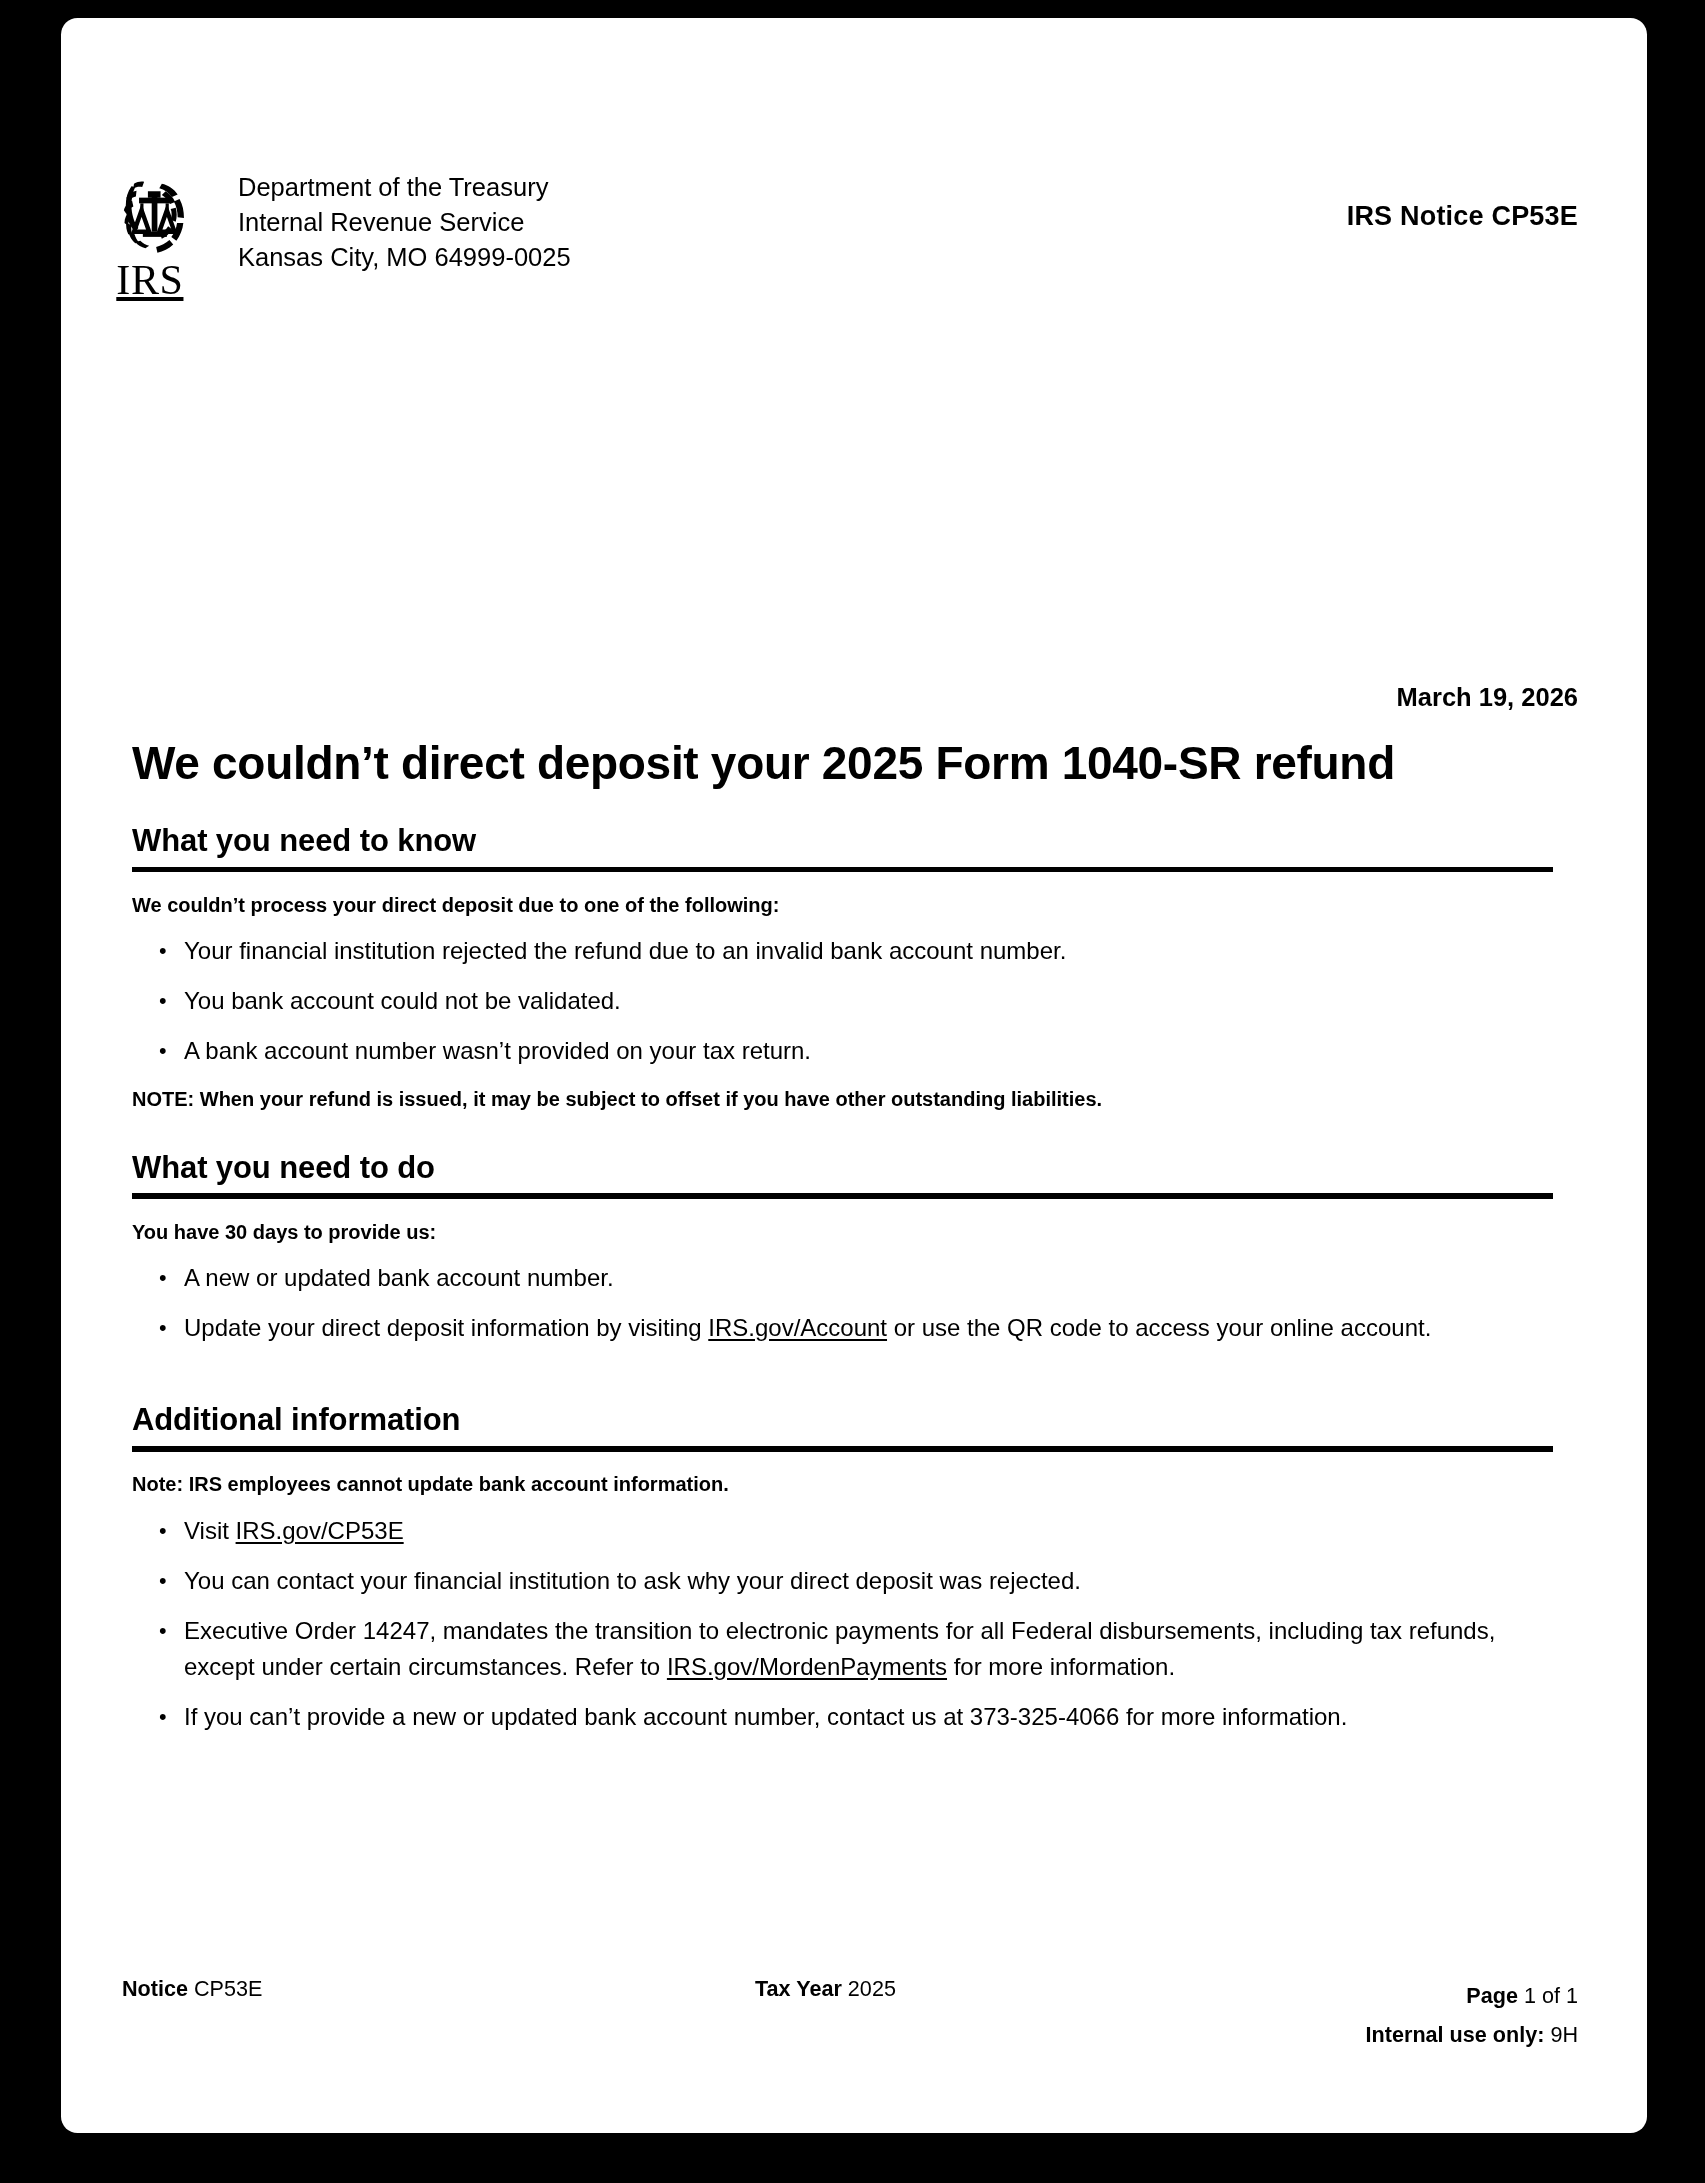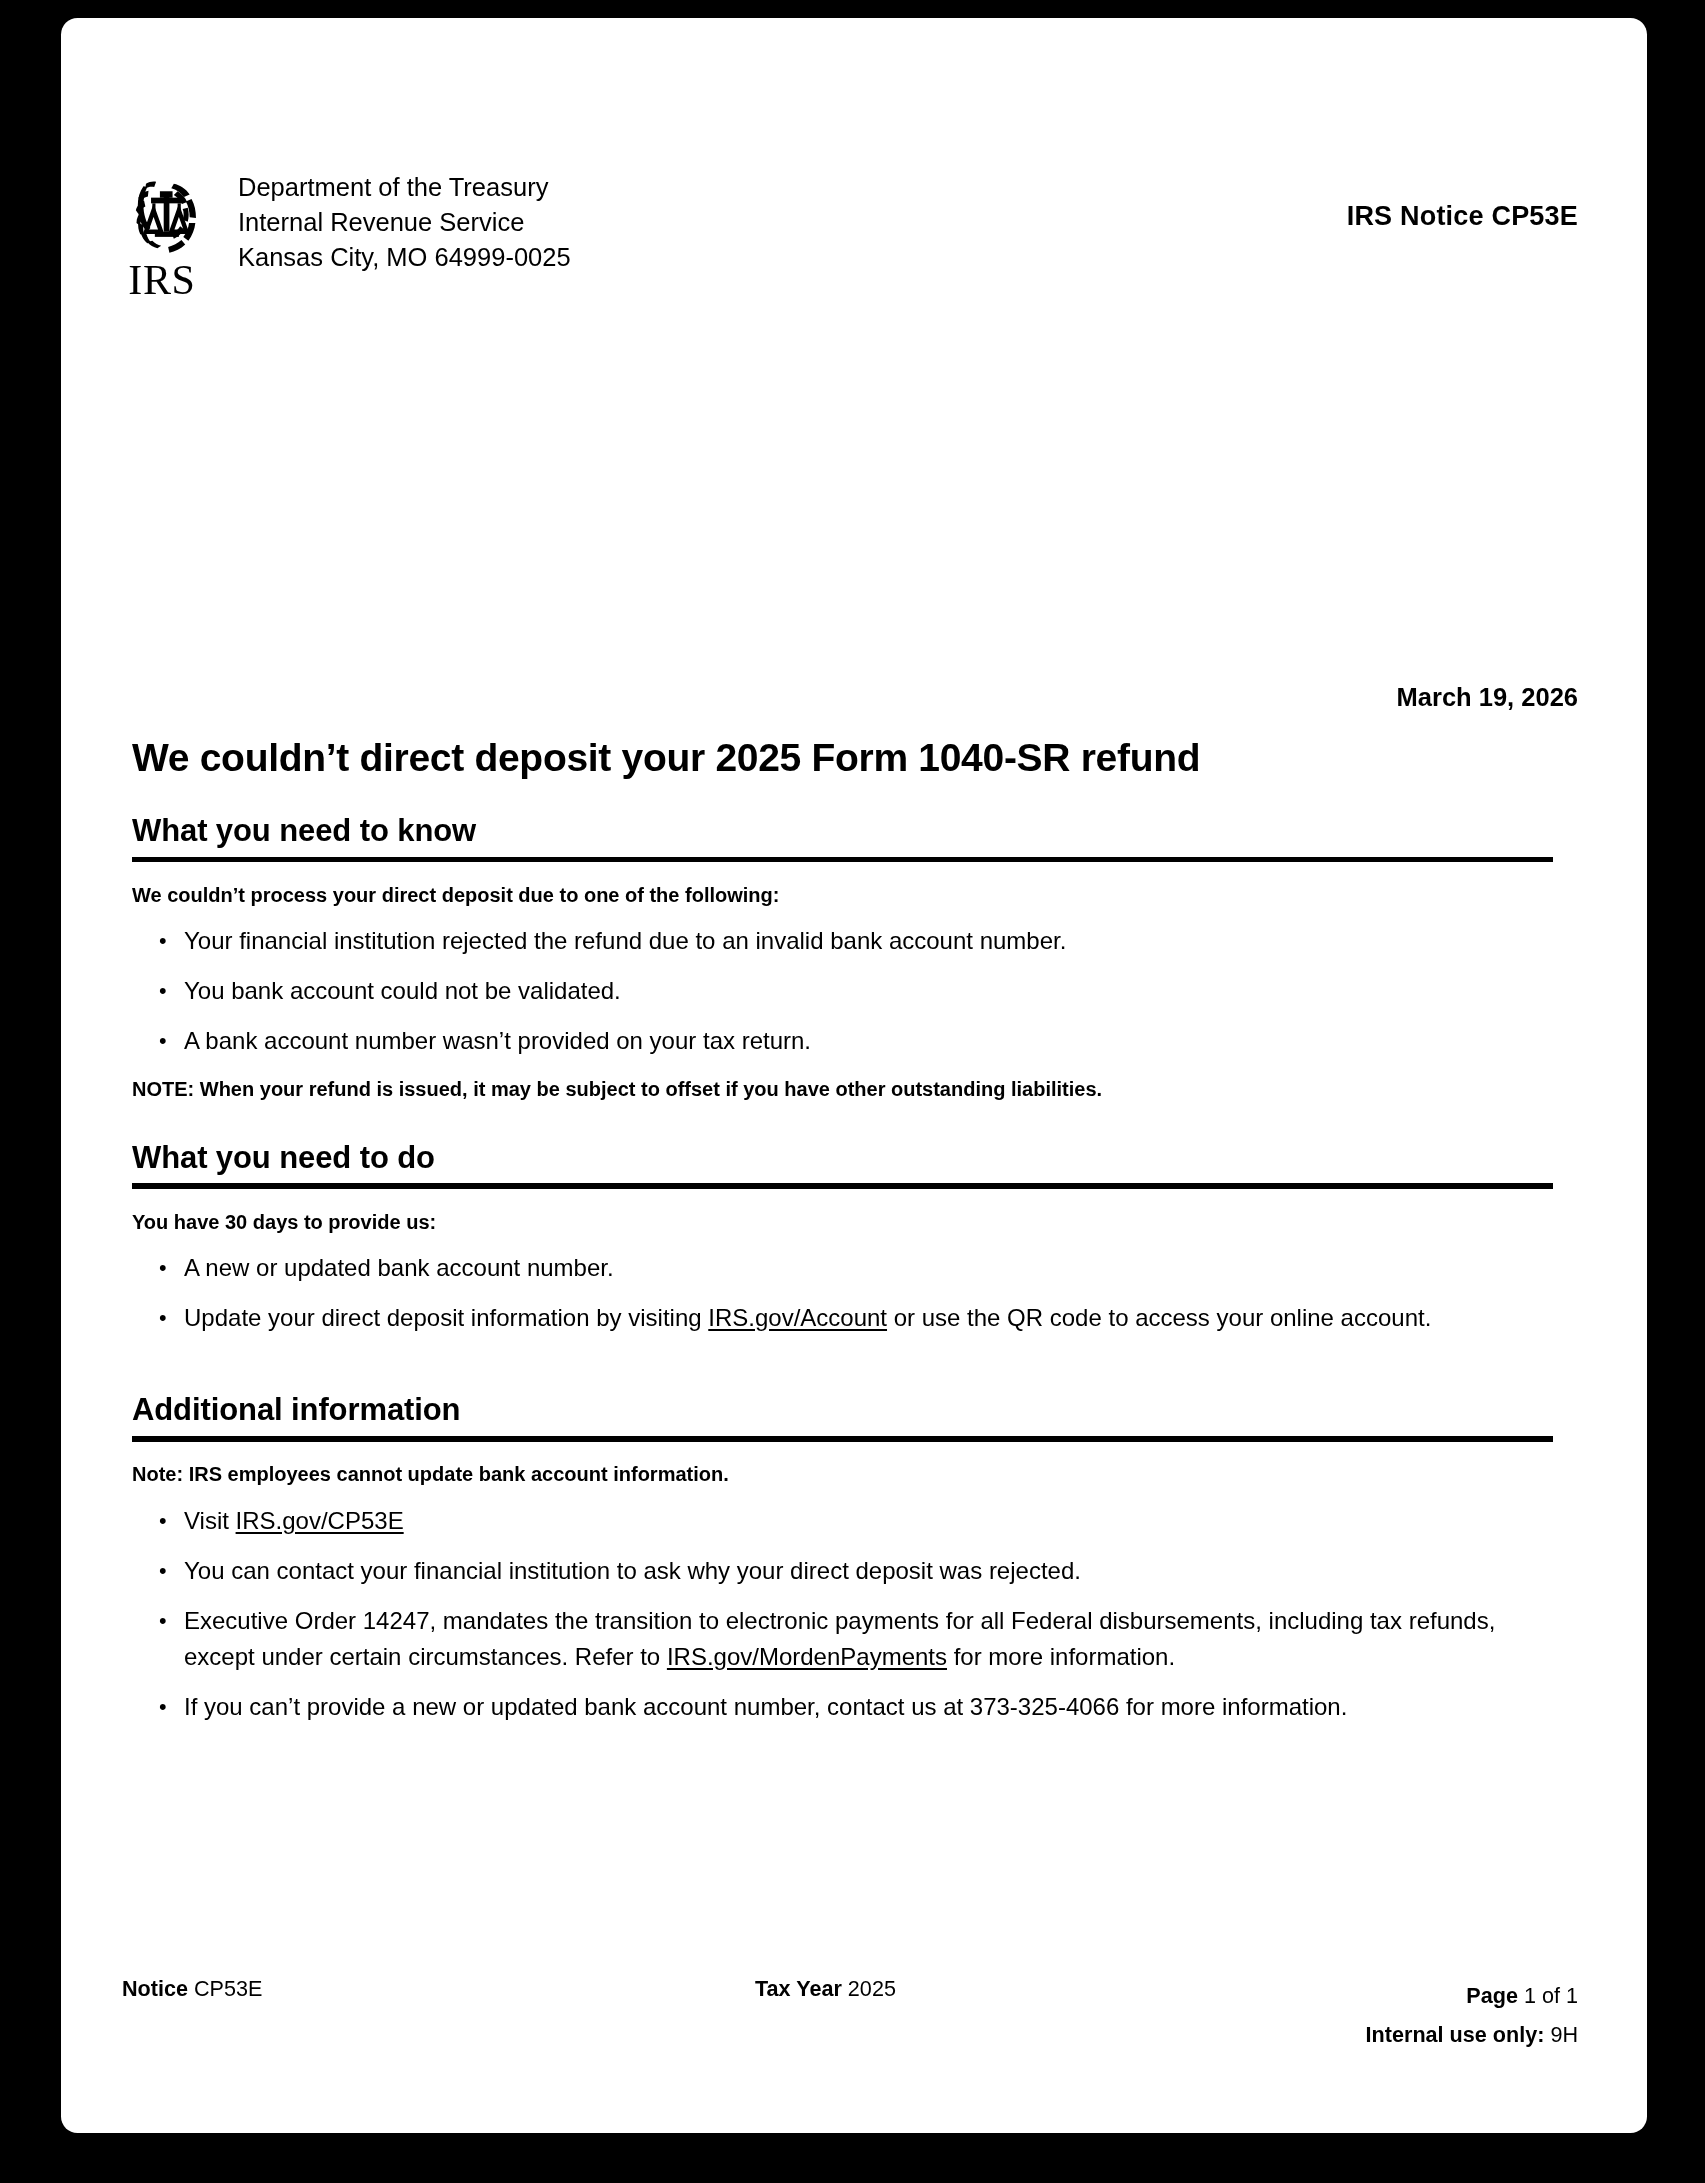--- a/index.html
+++ b/index.html
@@ -34,24 +34,25 @@
   
   .header {
     position: absolute;
     left: 0; top: 0;
     width: 100%;
     height: 229px;
   }
 
   .irs-logo-block {
     position: absolute;
-    left: 66px;
+    left: 54px;
     top: 154px;
     width: 89px;
     height: 127px;
+    text-decoration: underline;
   }
 
   .irs-seal {
     display: block;
     width: 81px;
     height: 88px;
   }
 
   .irs-wordmark {
     font-family: "Liberation Serif", serif;
@@ -94,21 +95,21 @@
 
   
   .body-area {
     position: absolute;
     left: 71px;
     top: 718px;
     width: 1426px;
   }
 
   .headline {
-    font-size: 39px;
+    font-size: 46px;
     font-weight: bold;
     letter-spacing: -0.3px;
     color: #000;
     margin-bottom: 33px;
     white-space: nowrap;
   }
 
   .section { margin-bottom: 3.8px; }
 
   .section-heading {

